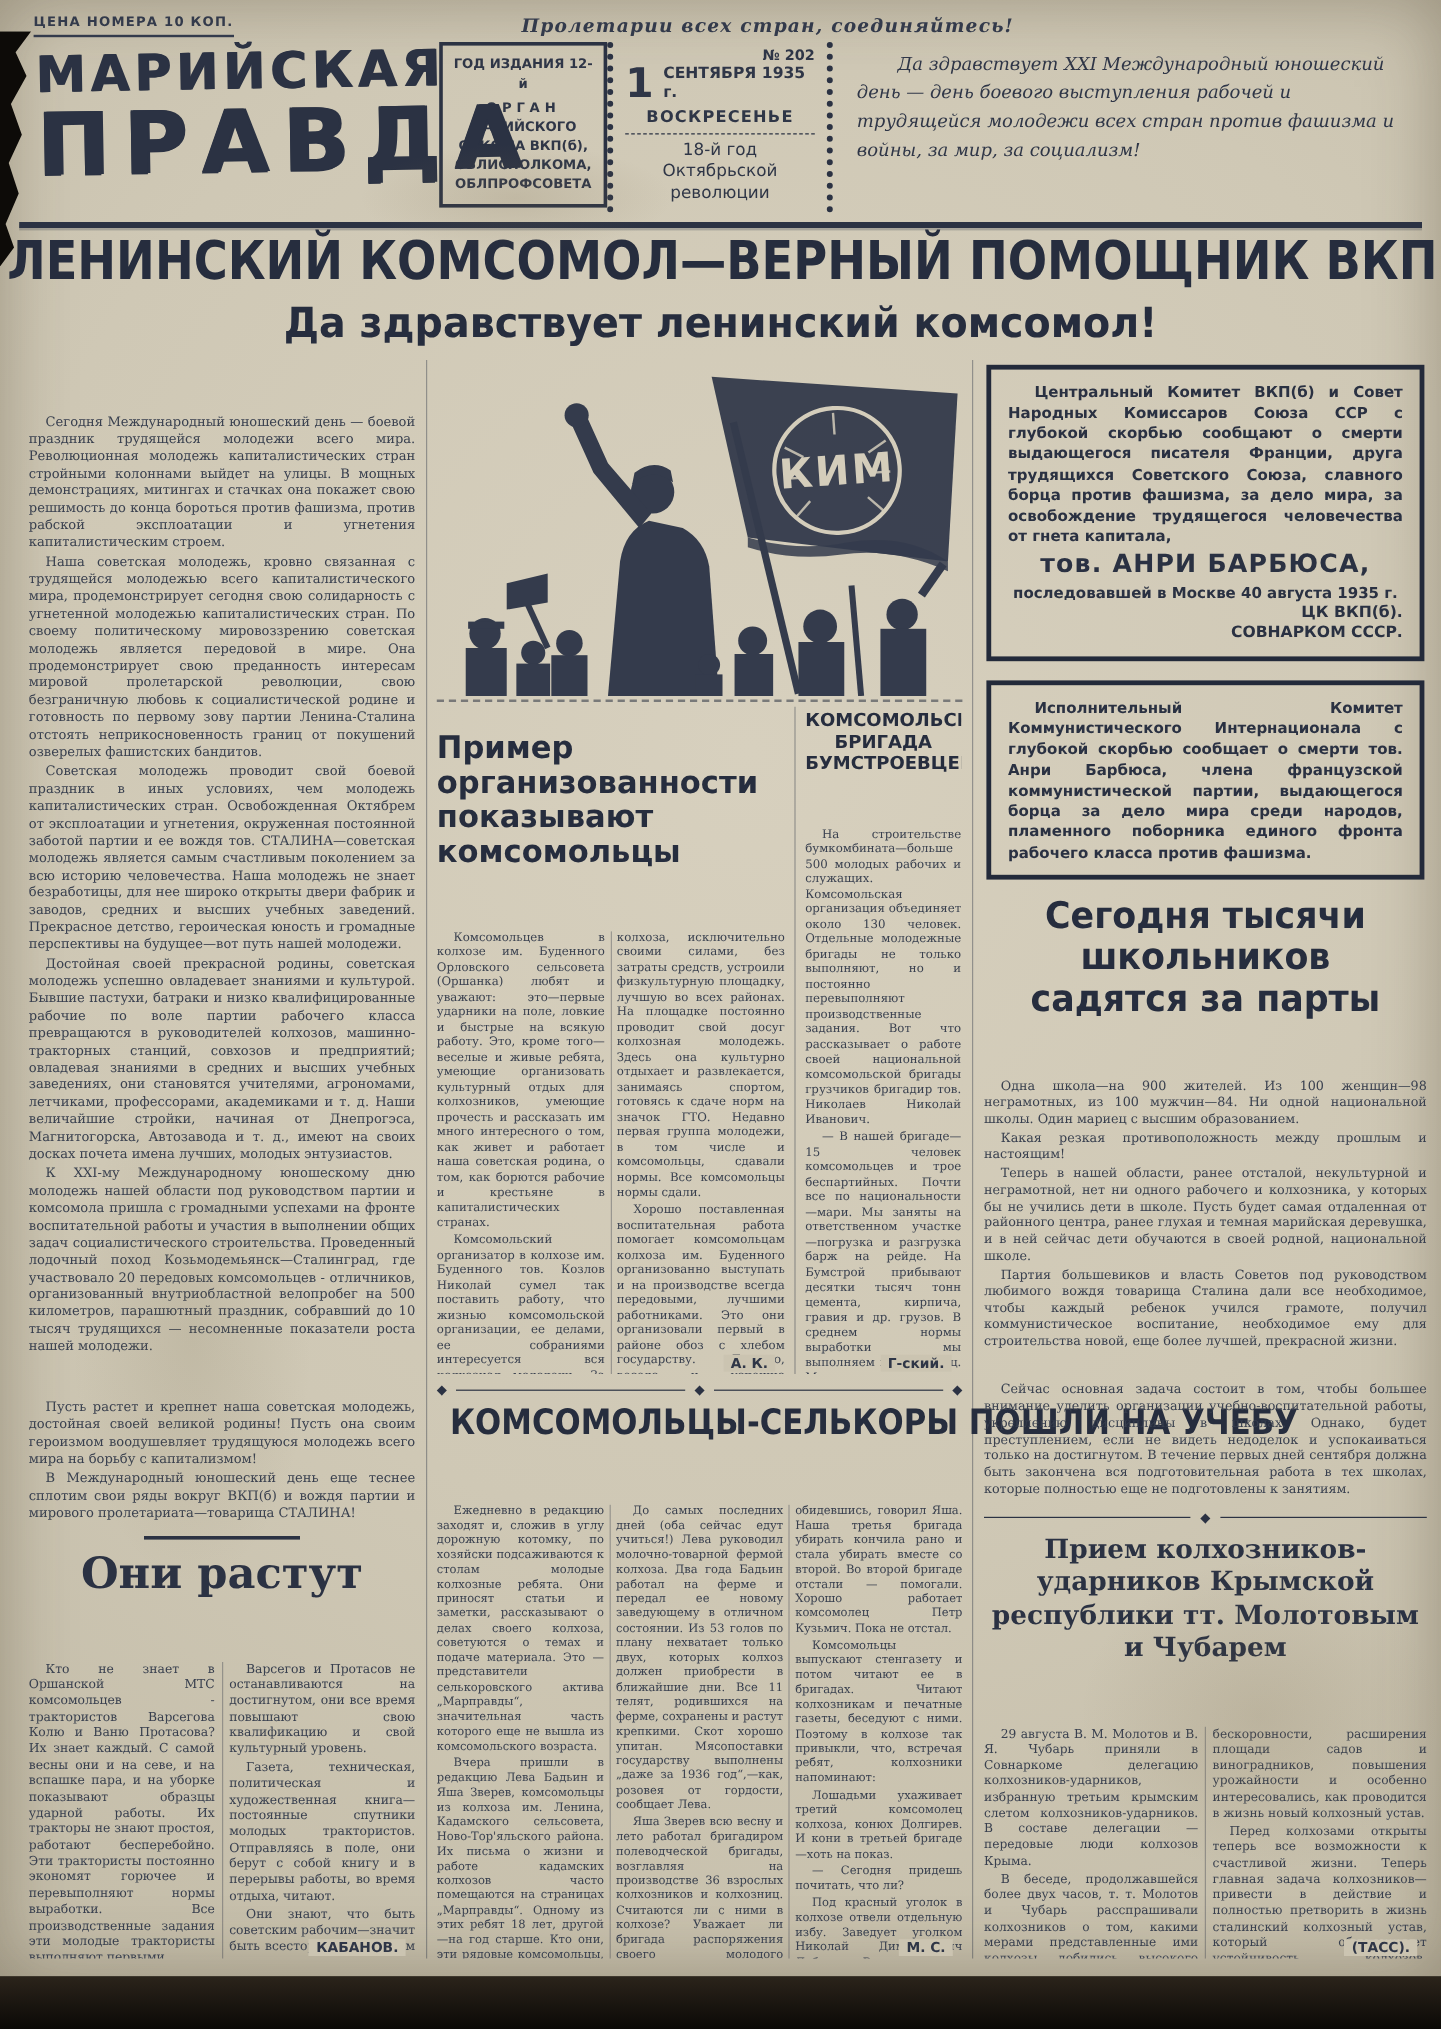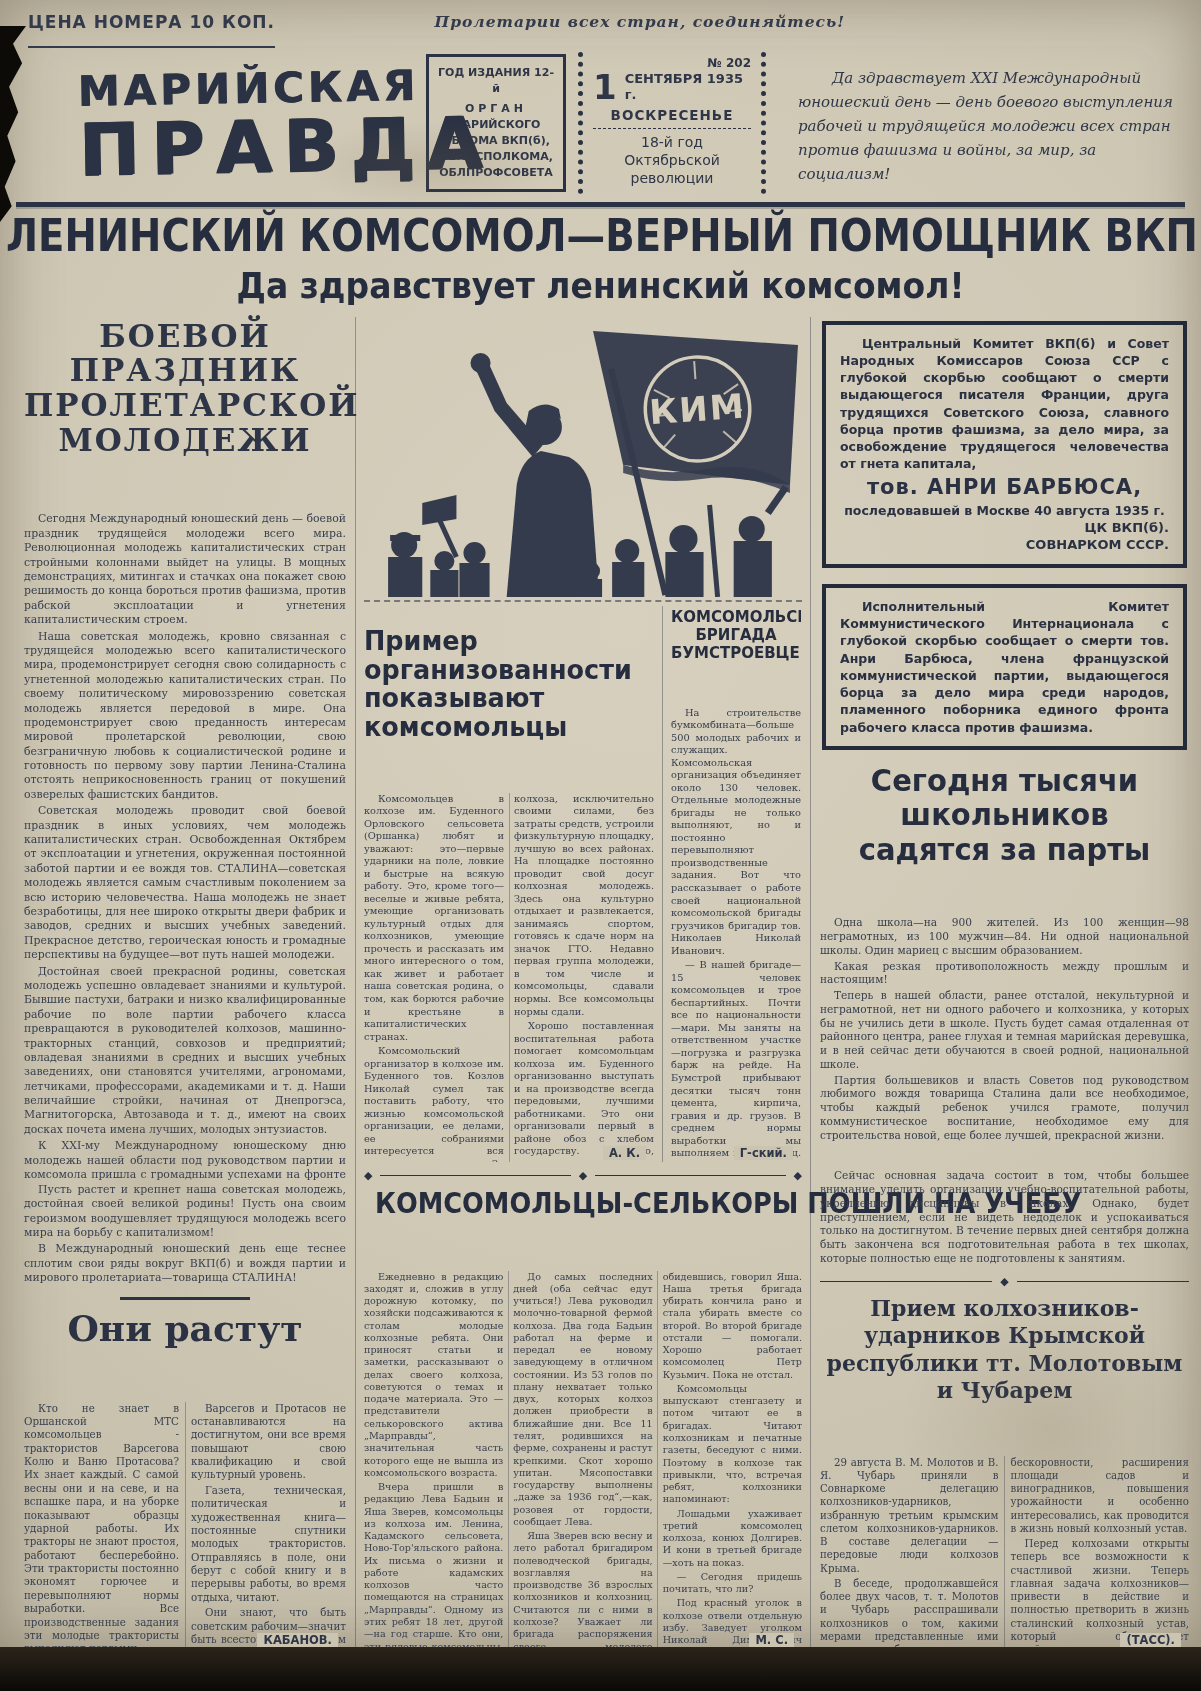--- a/index.html
+++ b/index.html
@@ -11,24 +11,24 @@
   .stain{position:absolute;border-radius:50%;pointer-events:none;}
   .stain.s1{left:300px;top:120px;width:260px;height:90px;background:radial-gradient(closest-side,rgba(120,105,75,.18),transparent);}
   .stain.s2{left:60px;top:900px;width:200px;height:420px;background:radial-gradient(closest-side,rgba(110,100,70,.14),transparent);}
   .stain.s3{left:900px;top:1300px;width:300px;height:260px;background:radial-gradient(closest-side,rgba(115,100,70,.16),transparent);}
   .tear-tl{position:absolute;left:0;top:26px;width:26px;height:196px;background:#0d0b08;
         clip-path:polygon(0 0,100% 0,50% 9%,85% 19%,35% 31%,70% 44%,28% 56%,60% 69%,18% 82%,45% 92%,0 100%);}
   .bottom-band{position:absolute;left:0;right:0;bottom:0;height:44px;background:linear-gradient(#2b241b,#0b0906);}
 
   
   .topbar{display:flex;justify-content:space-between;align-items:flex-start;padding:12px 26px 0 28px;}
-  .price{font-family:"DejaVu Sans",sans-serif;font-weight:bold;font-size:17px;letter-spacing:1px;
-        border-bottom:2px solid #343b4c;padding-bottom:14px;color:#333a4b;}
+  .price{font-family:"DejaVu Sans",sans-serif;font-weight:bold;font-size:11px;letter-spacing:1px;
+        border-bottom:2px solid #343b4c;padding-bottom:4px;color:#333a4b;}
   .slogan-top{font-style:italic;font-weight:bold;font-size:15.5px;letter-spacing:1px;margin-right:330px;color:#333a4b;}
-  .masthead{display:flex;align-items:center;padding:4px 14px 0 30px;gap:12px;margin-left:48px;}
+  .masthead{display:flex;align-items:flex-start;padding:4px 14px 0 30px;}
   .paper-title{width:336px;transform:rotate(-1deg);color:#2b3243;}
   .title-l1{font-family:"DejaVu Sans",sans-serif;font-weight:900;font-size:42px;letter-spacing:4px;
         text-shadow:1px 0 #2b3243;}
   .title-l2{font-family:"DejaVu Sans",sans-serif;font-weight:900;font-size:72px;letter-spacing:12px;line-height:.95;
         text-shadow:2px 0 #2b3243,0 1px #2b3243;}
   .organ-box{width:122px;border:3px solid #2b3243;padding:8px 6px;text-align:center;
         font-family:"DejaVu Sans",sans-serif;font-weight:bold;color:#2f3647;}
   .organ-box .ln{font-size:11px;line-height:1.45;}
   .organ-box .ln:first-child{margin-bottom:4px;}
   .organ-box .ln.sp{letter-spacing:4px;}
@@ -149,23 +149,20 @@
       <div class="slogan-main">Да здравствует XXI Международный юношеский день — день боевого выступления рабочей и трудящейся молодежи всех стран против фашизма и войны, за мир, за социализм!</div>
     </div>
 
     <div class="rule-thick"></div>
     <div class="banner">ЛЕНИНСКИЙ КОМСОМОЛ—ВЕРНЫЙ ПОМОЩНИК ВКП(б).</div>
     <div class="banner-sub">Да здравствует ленинский комсомол!</div>
 
     <div class="content">
 
       <section class="col-left">
-        <h1 class="lead-title">БОЕВОЙ ПРАЗДНИК
-ПРОЛЕТАРСКОЙ
-МОЛОДЕЖИ</h1>
         <div class="lead-body jtext">
             <p>Сегодня Международный юношеский день — боевой праздник трудящейся молодежи всего мира. Революционная молодежь капиталистических стран стройными колоннами выйдет на улицы. В мощных демонстрациях, митингах и стачках она покажет свою решимость до конца бороться против фашизма, против рабской эксплоатации и угнетения капиталистическим строем.</p>
             <p>Наша советская молодежь, кровно связанная с трудящейся молодежью всего капиталистического мира, продемонстрирует сегодня свою солидарность с угнетенной молодежью капиталистических стран. По своему политическому мировоззрению советская молодежь является передовой в мире. Она продемонстрирует свою преданность интересам мировой пролетарской революции, свою безграничную любовь к социалистической родине и готовность по первому зову партии Ленина-Сталина отстоять неприкосновенность границ от покушений озверелых фашистских бандитов.</p>
             <p>Советская молодежь проводит свой боевой праздник в иных условиях, чем молодежь капиталистических стран. Освобожденная Октябрем от эксплоатации и угнетения, окруженная постоянной заботой партии и ее вождя тов. СТАЛИНА—советская молодежь является самым счастливым поколением за всю историю человечества. Наша молодежь не знает безработицы, для нее широко открыты двери фабрик и заводов, средних и высших учебных заведений. Прекрасное детство, героическая юность и громадные перспективы на будущее—вот путь нашей молодежи.</p>
             <p>Достойная своей прекрасной родины, советская молодежь успешно овладевает знаниями и культурой. Бывшие пастухи, батраки и низко квалифицированные рабочие по воле партии рабочего класса превращаются в руководителей колхозов, машинно-тракторных станций, совхозов и предприятий; овладевая знаниями в средних и высших учебных заведениях, они становятся учителями, агрономами, летчиками, профессорами, академиками и т. д. Наши величайшие стройки, начиная от Днепрогэса, Магнитогорска, Автозавода и т. д., имеют на своих досках почета имена лучших, молодых энтузиастов.</p>
             <p>К XXI-му Международному юношескому дню молодежь нашей области под руководством партии и комсомола пришла с громадными успехами на фронте воспитательной работы и участия в выполнении общих задач социалистического строительства. Проведенный лодочный поход Козьмодемьянск—Сталинград, где участвовало 20 передовых комсомольцев - отличников, организованный внутриобластной велопробег на 500 километров, парашютный праздник, собравший до 10 тысяч трудящихся — несомненные показатели роста нашей молодежи.</p>
           </div>
         <div class="lead-closing jtext">
             <p>Пусть растет и крепнет наша советская молодежь, достойная своей великой родины! Пусть она своим героизмом воодушевляет трудящуюся молодежь всего мира на борьбу с капитализмом!</p>
             <p>В Международный юношеский день еще теснее сплотим свои ряды вокруг ВКП(б) и вождя партии и мирового пролетариата—товарища СТАЛИНА!</p>

